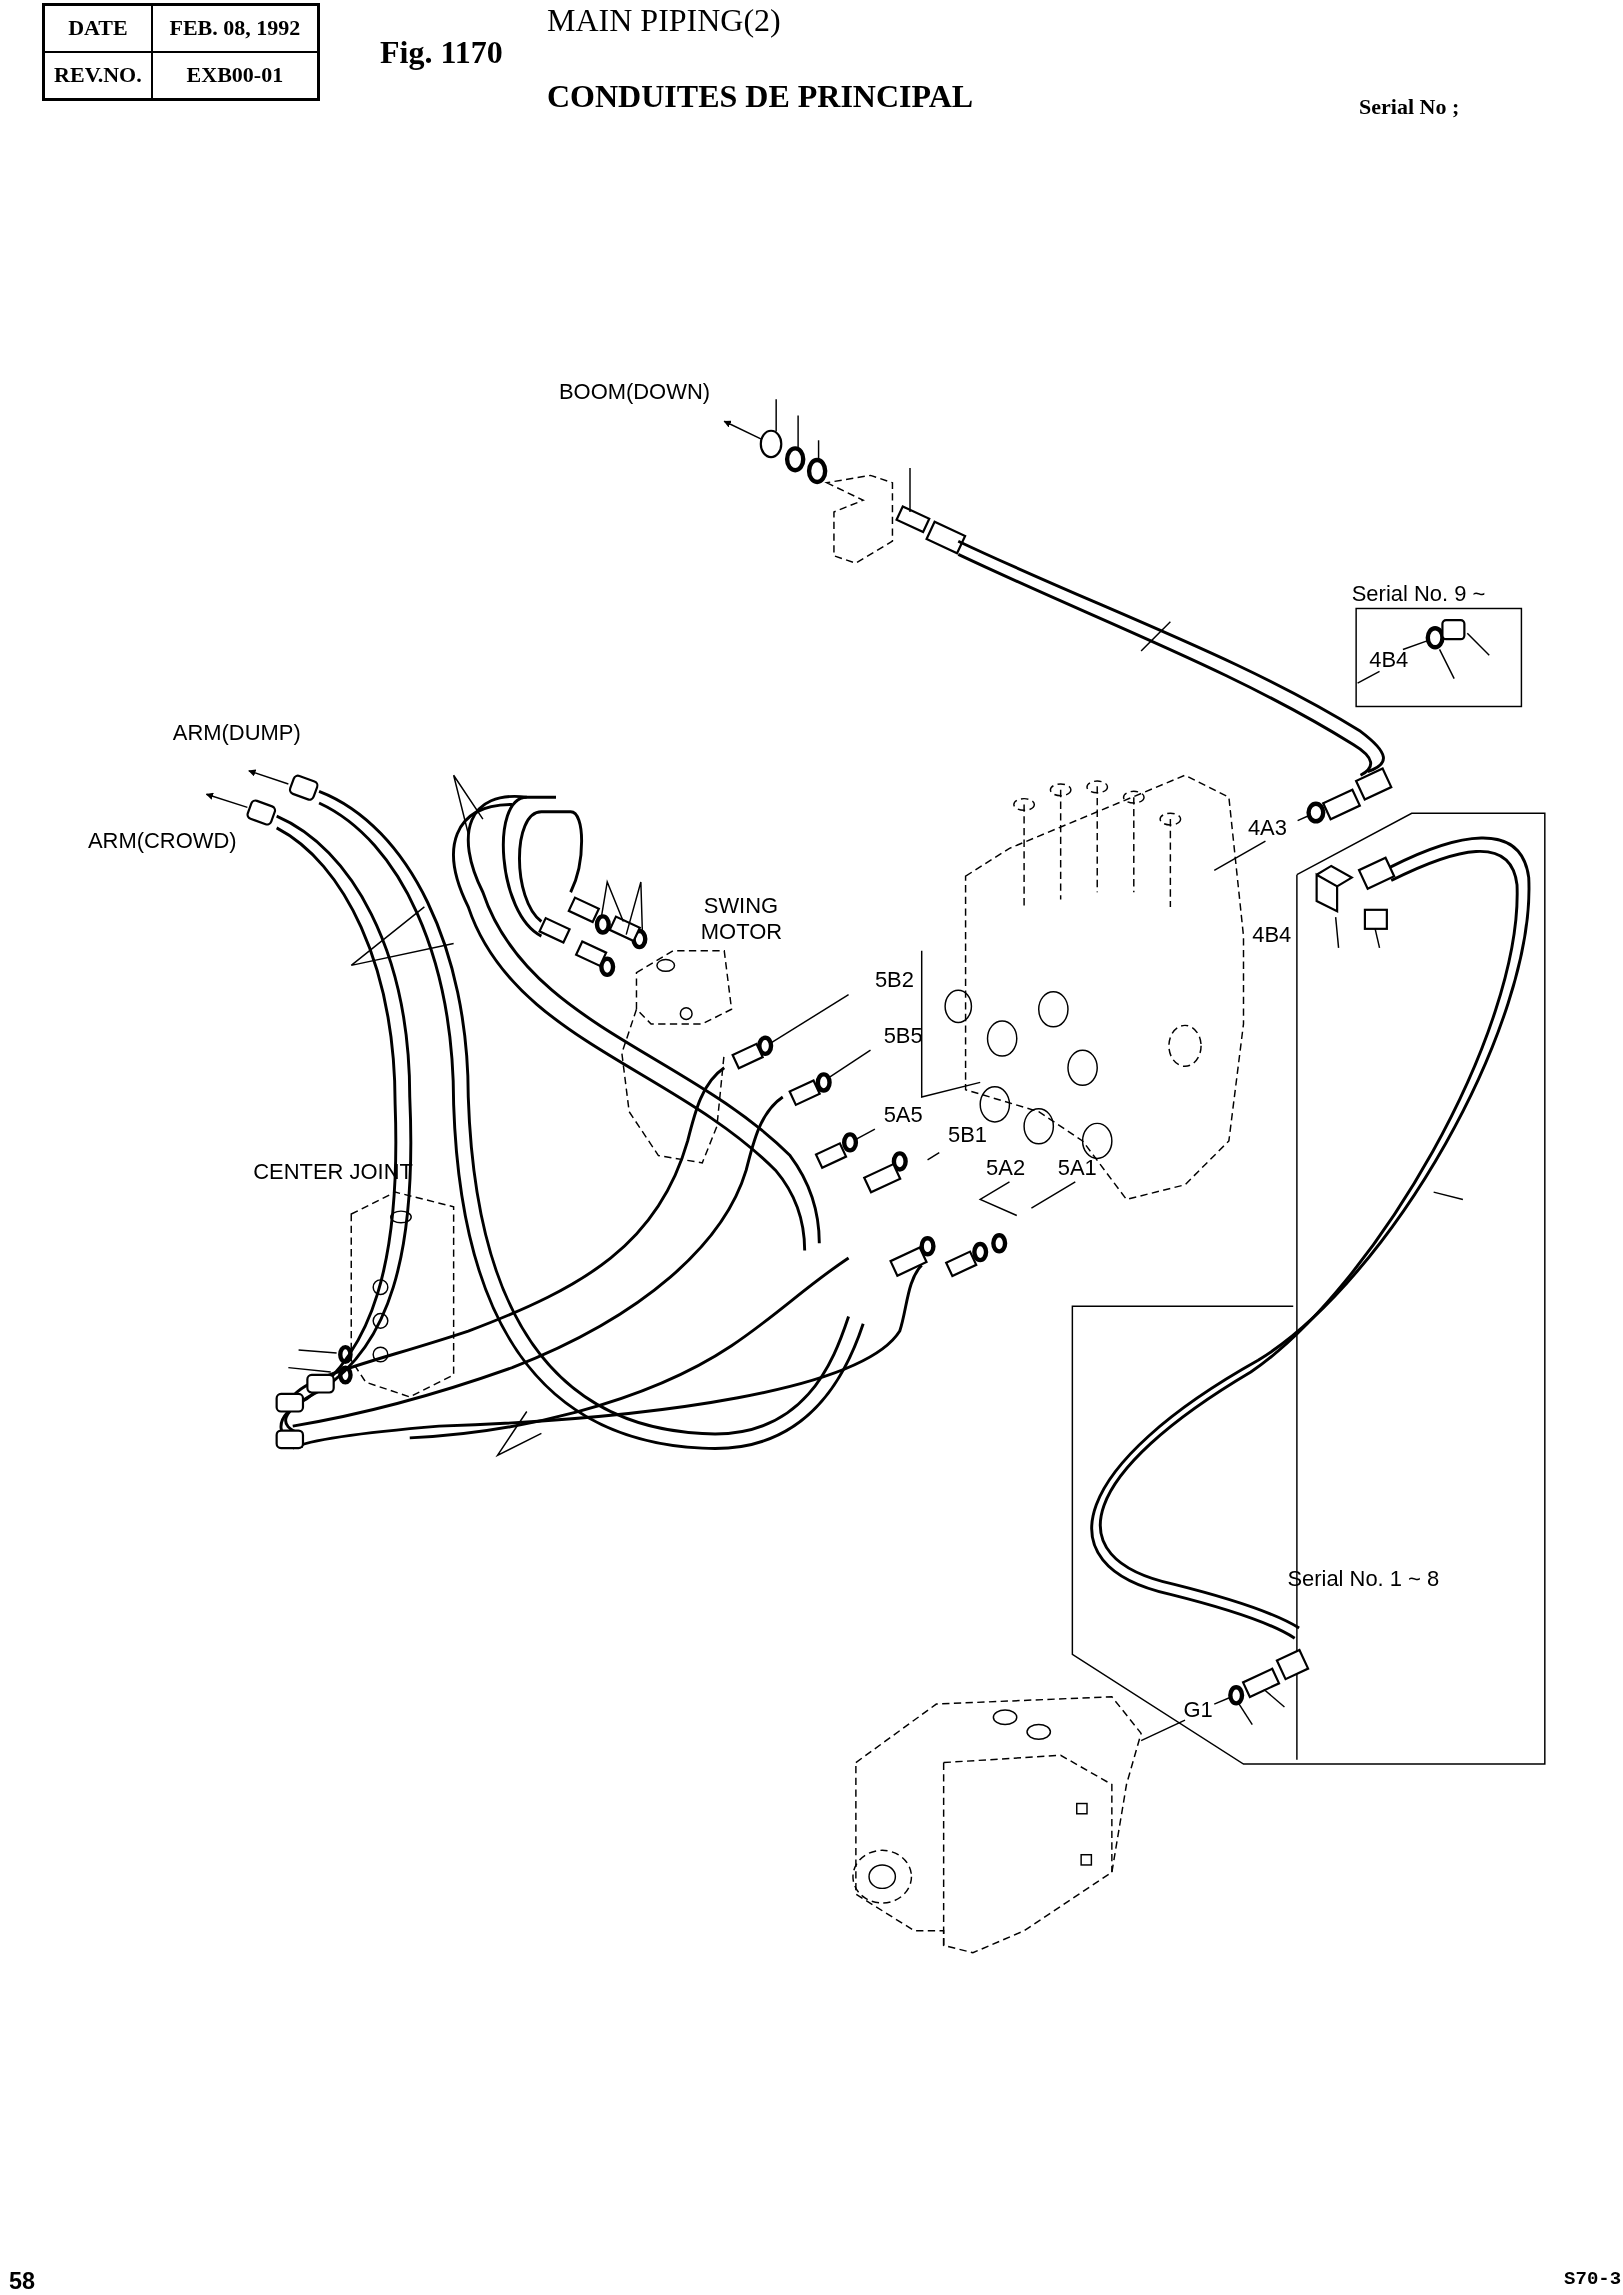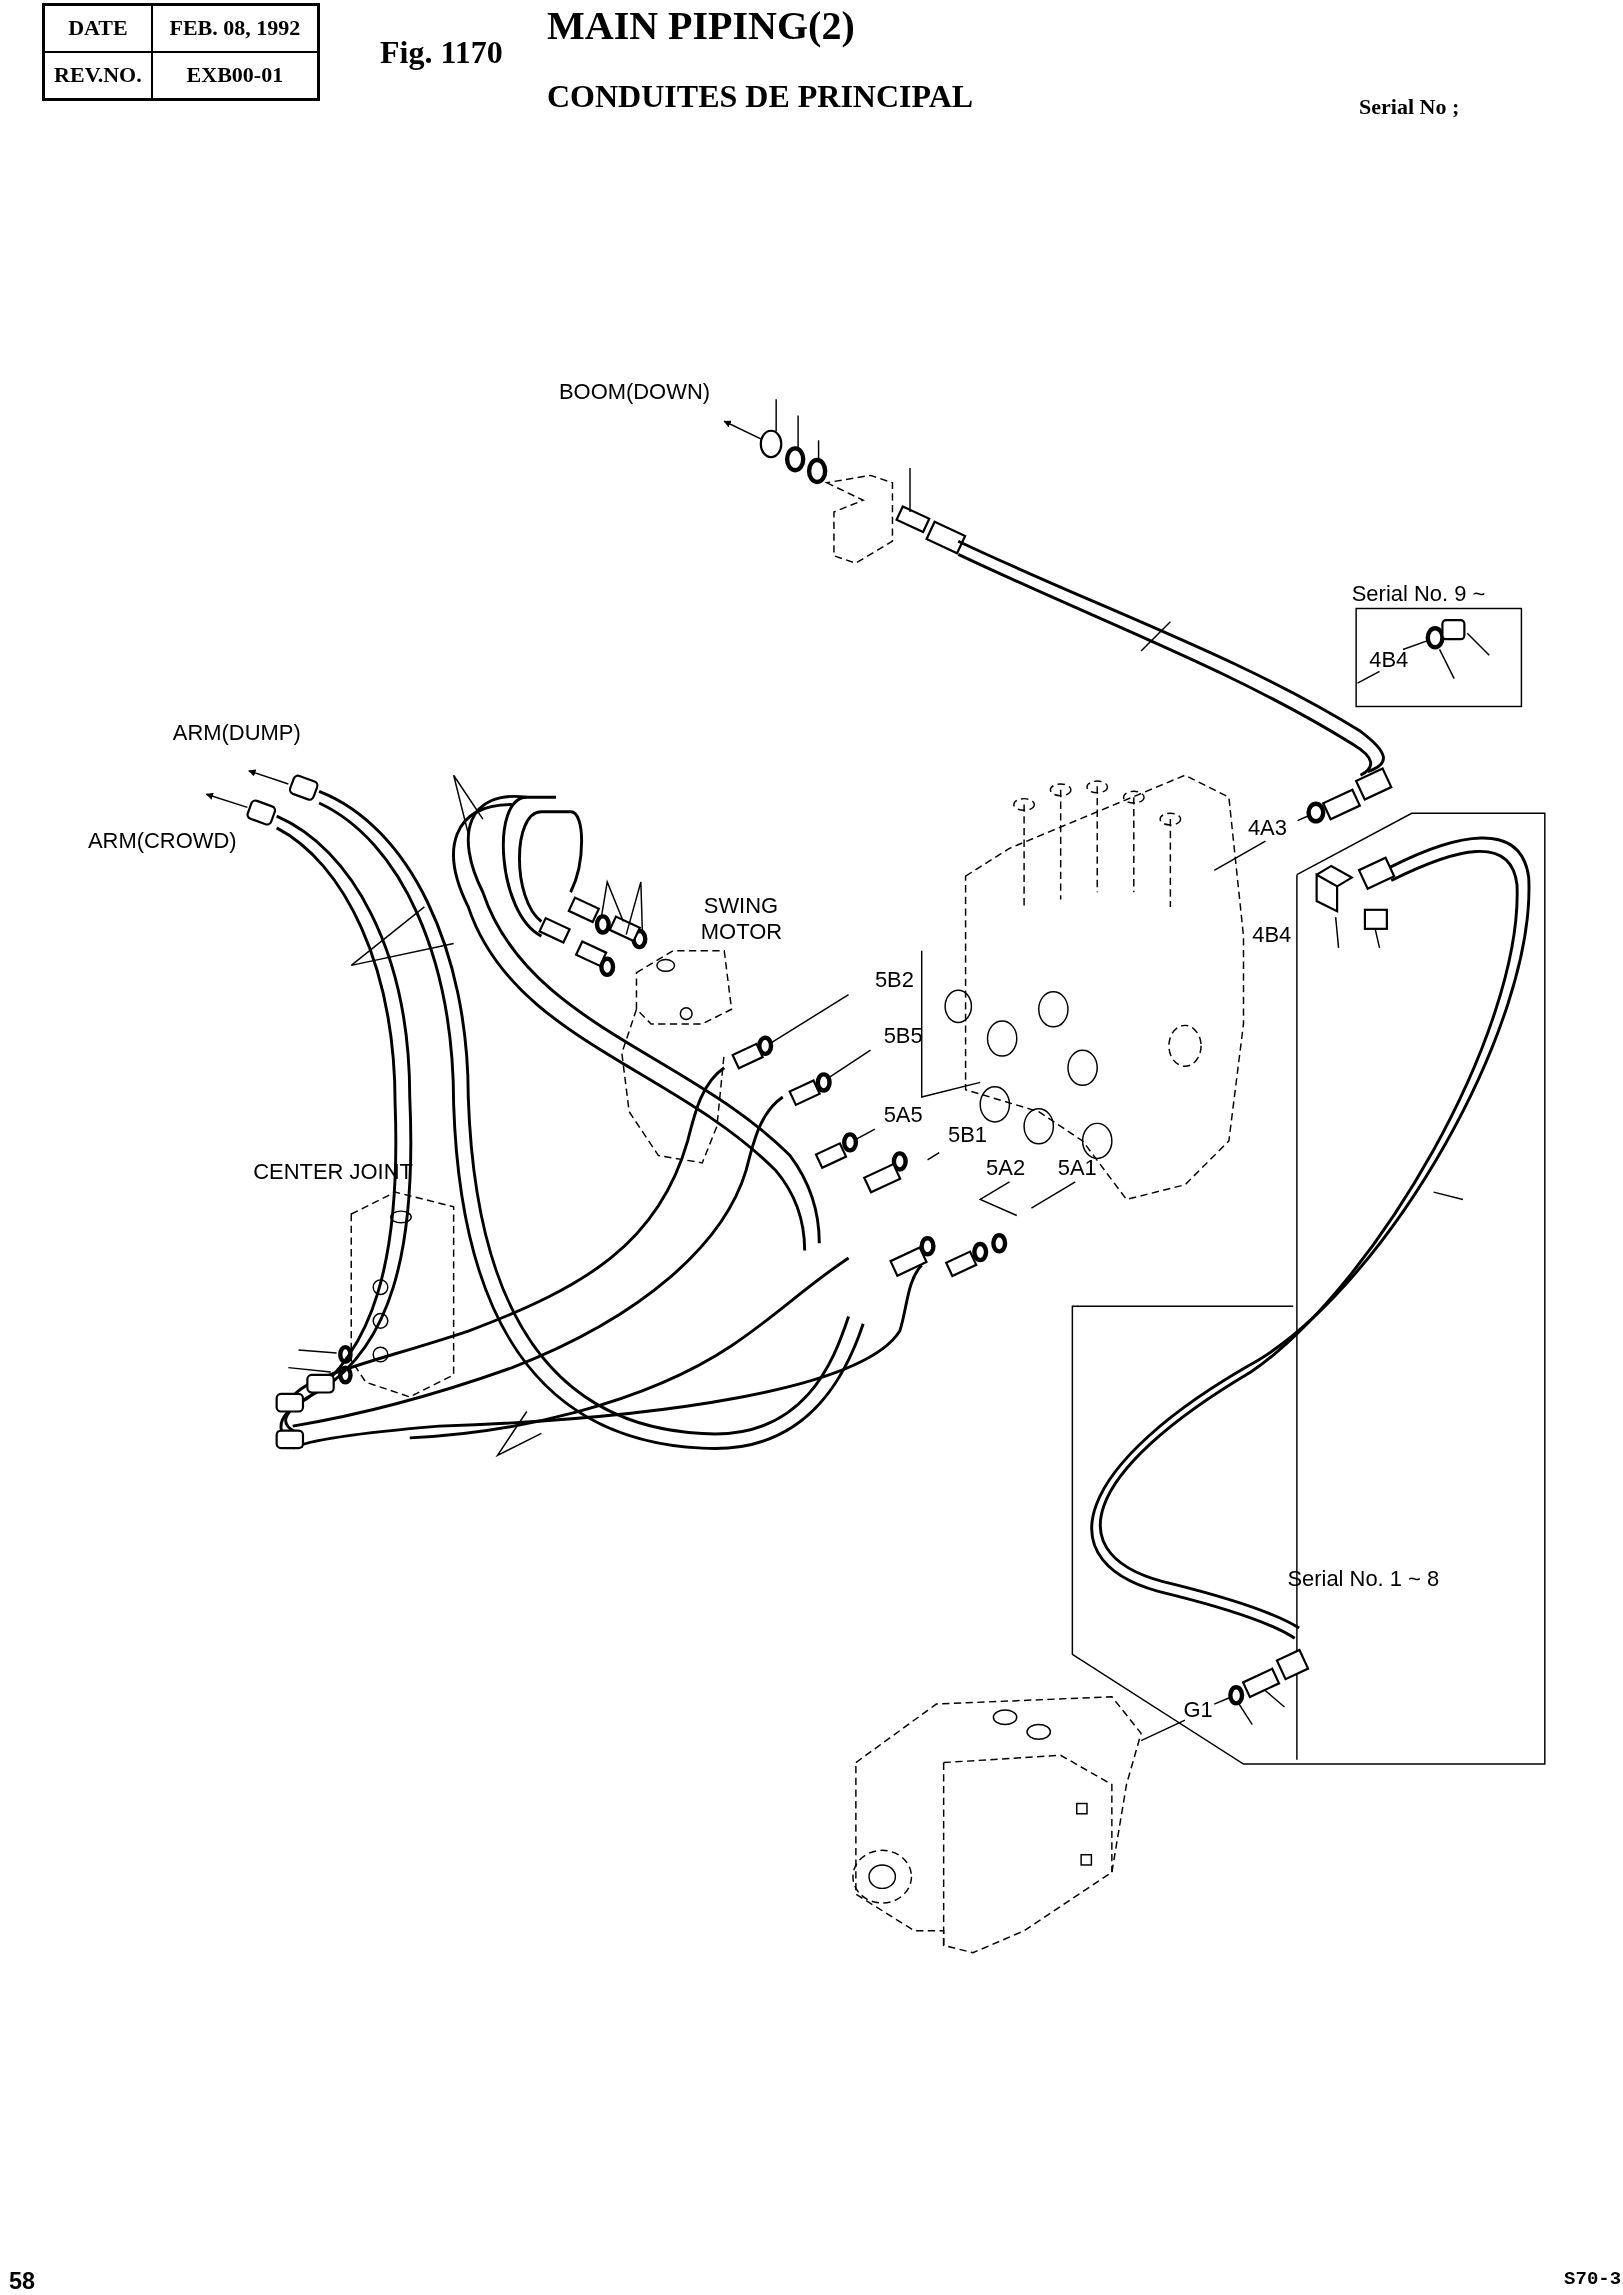--- a/index.html
+++ b/index.html
@@ -4,21 +4,21 @@
 <style>
   html, body { margin: 0; padding: 0; background: #ffffff; }
   body { width: 1624px; height: 2295px; position: relative; overflow: hidden;
          font-family: "Liberation Serif", serif; color: #000; }
   .hdr-table { position: absolute; left: 5.9px; top: 2.9px; width: 278px; height: 98px;
                border: 3.7px solid #000; border-collapse: collapse; box-sizing: border-box; margin-left: 36px; }
   .hdr-table td { border: 2.2px solid #000; font-family: "Liberation Serif", serif;
                   font-weight: bold; font-size: 22px; text-align: center; padding: 0; }
   .hdr-table td.k { width: 106px; }
   .fig-no { position: absolute; left: 380px; top: 34px; font-weight: bold; font-size: 32px; }
-  .title-en { position: absolute; left: 547px; top: 1.5px; font-weight: bold; font-size: 40px; }
+  .title-en { position: absolute; left: 547px; top: 1.5px; font-weight: normal; font-size: 32px; }
   .title-fr { position: absolute; left: 547px; top: 45px; font-weight: bold; font-size: 32px; margin-top: 33px; }
   .serial-no { position: absolute; left: 1359px; top: 94px; font-weight: bold; font-size: 22px; }
   .footer-page { position: absolute; left: 9px; top: 2268px; font-family: "Liberation Sans", sans-serif;
                  font-weight: bold; font-size: 23.4px; }
   .footer-model { position: absolute; right: 2.9px; top: 2268px; font-family: Liberation Mono, monospace;
                   font-weight: bold; font-size: 19px; }
   svg.diagram { position: absolute; left: 0; top: 0; }
   svg.diagram text { font-family: "Liberation Sans", sans-serif; font-size: 30px; fill: #000; }
   .hose { fill: none; stroke: #000; stroke-width: 4; }
   .thin { fill: none; stroke: #000; stroke-width: 2; }

